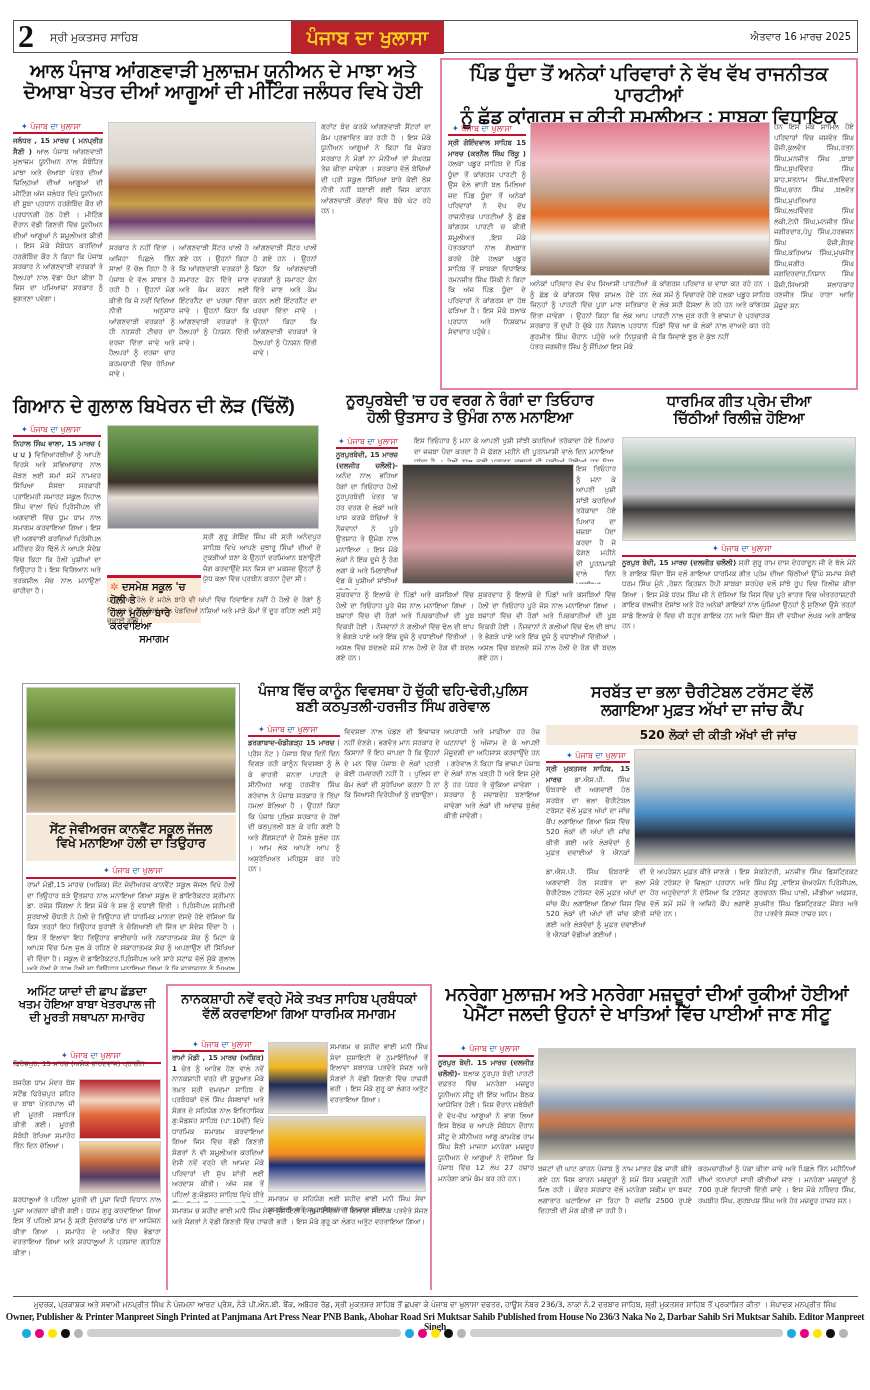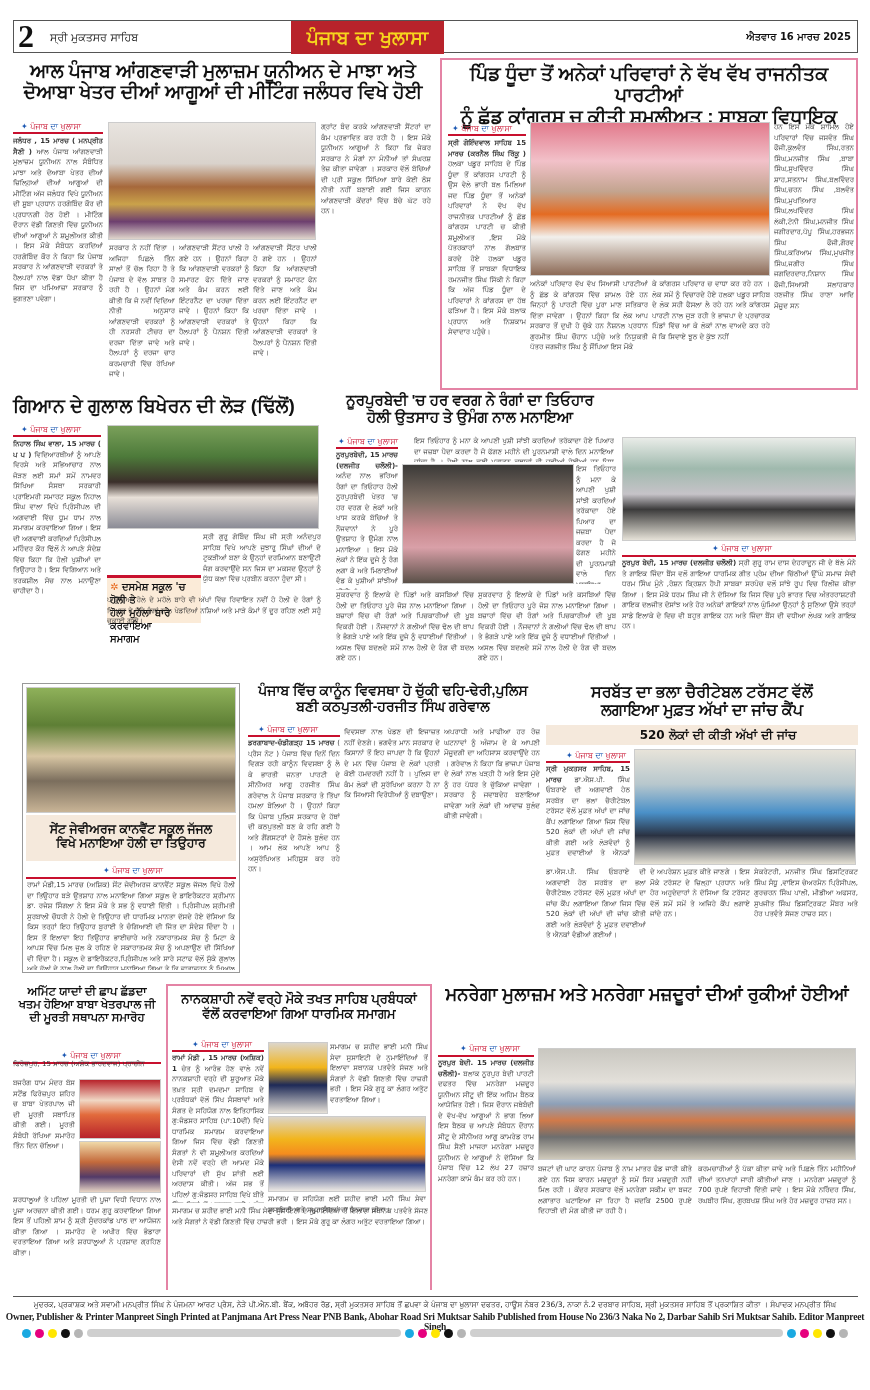--- a/index.html
+++ b/index.html
@@ -6,21 +6,21 @@
   html, body { width: 870px; height: 1390px; background: #ffffff; overflow: hidden; }
   body { font-family: "DejaVu Sans", sans-serif; color: #111; position: relative; }
 
   .abs { position: absolute; }
 
   
   .masthead { left: 13px; top: 20px; width: 845px; height: 33px; border: 1px solid #555; background: #fff; }
   .page-no { position: absolute; left: 4px; top: -3px; font-family: "Liberation Serif", serif; font-size: 32px; font-weight: bold; }
   .city { position: absolute; left: 36px; top: 10px; font-size: 11px; }
   .brand { position: absolute; left: 277px; top: 0; width: 153px; height: 33px; background: #b8232b; color: #f7d51d; font-weight: bold; font-size: 19px; text-align: center; line-height: 33px; }
-  .dateline { position: absolute; right: 6px; top: 10px; font-size: 10px; font-weight: bold; }
+  .dateline { position: absolute; right: 6px; top: 10px; font-size: 10px; }
 
   
   .hl { font-family: "Liberation Sans", sans-serif; font-weight: bold; color: #111; text-align: center; line-height: 1.12; }
   .byline { font-size: 8px; color: #c8102e; text-align: right; }
   .byline .dot { color: #1a57b2; }
   .byline .blue { color: #1a57b2; }
   .rule-red { border-top: 2px solid #c8102e; }
 
   
   .txt { font-size: 7px; line-height: 10.5px; color: #333; text-align: justify; overflow: hidden; }
@@ -118,21 +118,21 @@
   <div class="abs txt" style="left:0;top:44px;width:88px;height:232px;">
     <b>ਨਿਹਾਲ ਸਿੰਘ ਵਾਲਾ, 15 ਮਾਰਚ ( ਪ ਪ )</b>
     <span>ਵਿਦਿਆਰਥੀਆਂ ਨੂੰ ਆਪਣੇ ਵਿਰਸੇ ਅਤੇ ਸਭਿਆਚਾਰ ਨਾਲ ਜੋੜਣ ਲਈ ਸਮਾਂ ਸਮੇਂ ਨਾਮਵਰ ਸਿੱਖਿਆ ਸੰਸਥਾ ਸਰਕਾਰੀ ਪ੍ਰਾਇਮਰੀ ਸਮਾਰਟ ਸਕੂਲ ਨਿਹਾਲ ਸਿੰਘ ਵਾਲਾ ਵਿਖੇ ਪ੍ਰਿੰਸੀਪਲ ਦੀ ਅਗਵਾਈ ਵਿੱਚ ਧੂਮ ਧਾਮ ਨਾਲ ਸਮਾਗਮ ਕਰਵਾਇਆ ਗਿਆ। ਇਸ ਦੀ ਅਗਵਾਈ ਕਰਦਿਆਂ ਪ੍ਰਿੰਸੀਪਲ ਮਹਿੰਦਰ ਕੌਰ ਢਿੱਲੋਂ ਨੇ ਆਪਣੇ ਸੰਦੇਸ਼ ਵਿੱਚ ਕਿਹਾ ਕਿ ਹੋਲੀ ਖੁਸ਼ੀਆਂ ਦਾ ਤਿਉਹਾਰ ਹੈ। ਇਸ ਵਿਗਿਆਨ ਅਤੇ ਤਰਕਸ਼ੀਲ ਸੋਚ ਨਾਲ ਮਨਾਉਣਾ ਚਾਹੀਦਾ ਹੈ।</span>
   </div>
   <div class="abs photo ph-school" style="left:94px;top:30px;width:212px;height:104px;"></div>
   <div class="abs txt" style="left:190px;top:137px;width:118px;height:60px;">ਸ੍ਰੀ ਗੁਰੂ ਗੋਬਿੰਦ ਸਿੰਘ ਜੀ ਸ੍ਰੀ ਅਨੰਦਪੁਰ ਸਾਹਿਬ ਵਿਖੇ ਆਪਣੇ ਜੁਝਾਰੂ ਸਿੰਘਾਂ ਦੀਆਂ ਦੋ ਟੁਕੜੀਆਂ ਬਣਾ ਕੇ ਉਨ੍ਹਾਂ ਦਰਮਿਆਨ ਬਣਾਉਟੀ ਜੰਗ ਕਰਵਾਉਂਦੇ ਸਨ ਜਿਸ ਦਾ ਮਕਸਦ ਉਨ੍ਹਾਂ ਨੂੰ ਯੁੱਧ ਕਲਾ ਵਿੱਚ ਪ੍ਰਬੀਨ ਕਰਨਾ ਹੁੰਦਾ ਸੀ।</div>
   <div class="abs callout" style="left:94px;top:160px;width:94px;height:48px;padding:2px 3px;font-size:10px;line-height:13px;">
     <span class="star">✲</span>
     <span>ਦਸਮੇਸ਼ ਸਕੂਲ 'ਚ ਹੋਲੀ ਤੇ</span>
     <div>ਹੋਲਾ ਮੁਹੱਲਾ ਬਾਰੇ ਕਰਵਾਇਆ</div>
-    <div style="text-align:left;">ਸਮਾਗਮ</div>
+    <div style="text-align:center;">ਸਮਾਗਮ</div>
   </div>
   <div class="abs txt" style="left:94px;top:200px;width:214px;height:64px;">ਪਾਉਂਦਿਆਂ ਹੋਲੇ ਦੇ ਮਹੱਲੇ ਬਾਰੇ ਵੀ ਅੱਖਾਂ ਵਿੱਚ ਰਿਵਾਇਤ ਨਵੀਂ ਹੋ ਹੋਲੀ ਦੇ ਰੰਗਾਂ ਨੂੰ ਪਿਆਰ ਦੇ ਕੱਚੇ ਰੰਗਾਂ ਨਾਲ ਖੇਡਦਿਆਂ ਨਸ਼ਿਆਂ ਅਤੇ ਮਾੜੇ ਕੰਮਾਂ ਤੋਂ ਦੂਰ ਰਹਿਣ ਲਈ ਸਹੁੰ ਚੁਕਾਈ ਗਈ।</div>
 </div>
 
 <div class="abs" style="left:324px;top:392px;width:292px;height:285px;">
   <div class="hl" style="font-size:15px;">
     <div>ਨੂਰਪੁਰਬੇਦੀ 'ਚ ਹਰ ਵਰਗ ਨੇ ਰੰਗਾਂ ਦਾ ਤਿਓਹਾਰ</div>
     <div>ਹੋਲੀ ਉਤਸਾਹ ਤੇ ਉਮੰਗ ਨਾਲ ਮਨਾਇਆ</div>
   </div>
   <div class="abs byline" style="left:14px;top:45px;">
@@ -147,20 +147,24 @@
     <span>ਅਨੰਦ ਨਾਲ ਭਰਿਆ ਰੰਗਾਂ ਦਾ ਤਿਓਹਾਰ ਹੋਲੀ ਨੂਰਪੁਰਬੇਦੀ ਖੇਤਰ 'ਚ ਹਰ ਵਰਗ ਦੇ ਲੋਕਾਂ ਅਤੇ ਖਾਸ ਕਰਕੇ ਬੱਚਿਆਂ ਤੇ ਨੌਜਵਾਨਾਂ ਨੇ ਪੂਰੇ ਉਤਸ਼ਾਹ ਤੇ ਉਮੰਗ ਨਾਲ ਮਨਾਇਆ । ਇਸ ਮੌਕੇ ਲੋਕਾਂ ਨੇ ਇੱਕ ਦੂਜੇ ਨੂੰ ਰੰਗ ਲਗਾ ਕੇ ਅਤੇ ਮਿਠਾਈਆਂ ਵੰਡ ਕੇ ਖੁਸ਼ੀਆਂ ਸਾਂਝੀਆਂ ਕੀਤੀਆਂ।</span>
   </div>
   <div class="abs txt" style="left:90px;top:44px;width:200px;height:26px;">ਇਸ ਤਿਓਹਾਰ ਨੂੰ ਮਨਾ ਕੇ ਆਪਣੀ ਖੁਸ਼ੀ ਸਾਂਝੀ ਕਰਦਿਆਂ ਤਰੱਕਾਦਾ ਹੋਏ ਪਿਆਰ ਦਾ ਜਜ਼ਬਾ ਪੈਦਾ ਕਰਦਾ ਹੈ ਜੋ ਫੱਗਣ ਮਹੀਨੇ ਦੀ ਪੂਰਨਮਾਸ਼ੀ ਵਾਲੇ ਦਿਨ ਮਨਾਇਆ ਜਾਂਦਾ ਹੈ । ਹੋਲੀ ਨਾਲ ਕਈ ਪੁਰਾਤਨ ਕਥਾਵਾਂ ਵੀ ਜੁੜੀਆਂ ਹੋਈਆਂ ਹਨ ਜਿਸ ਕਾਰਨ ਇਸ ਤਿਓਹਾਰ ਦਾ ਮਹੱਤਵ ਹੋਰ ਵੀ ਵੱਧ ਜਾਂਦਾ ਹੈ।</div>
   <div class="abs photo ph-holi" style="left:78px;top:72px;width:172px;height:120px;"></div>
   <div class="abs txt" style="left:252px;top:72px;width:40px;height:120px;">ਇਸ ਤਿਓਹਾਰ ਨੂੰ ਮਨਾ ਕੇ ਆਪਣੀ ਖੁਸ਼ੀ ਸਾਂਝੀ ਕਰਦਿਆਂ ਤਰੱਕਾਦਾ ਹੋਏ ਪਿਆਰ ਦਾ ਜਜ਼ਬਾ ਪੈਦਾ ਕਰਦਾ ਹੈ ਜੋ ਫੱਗਣ ਮਹੀਨੇ ਦੀ ਪੂਰਨਮਾਸ਼ੀ ਵਾਲੇ ਦਿਨ ਮਨਾਇਆ ਜਾਂਦਾ ਹੈ । ਹੋਲੀ ਨਾਲ ਕਈ ਪੁਰਾਤਨ ਕਥਾਵਾਂ ਵੀ ਜੁੜੀਆਂ ਹੋਈਆਂ ਹਨ ਜਿਸ ਕਾਰਨ ਇਸ ਤਿਓਹਾਰ ਦਾ ਮਹੱਤਵ ਹੋਰ ਵੀ ਵੱਧ ਜਾਂਦਾ ਹੈ।</div>
   <div class="abs txt" style="left:12px;top:198px;width:138px;height:84px;">ਸੁਕਰਵਾਰ ਨੂੰ ਇਲਾਕੇ ਦੇ ਪਿੰਡਾਂ ਅਤੇ ਕਸਬਿਆਂ ਵਿੱਚ ਹੋਲੀ ਦਾ ਤਿਓਹਾਰ ਪੂਰੇ ਜੋਸ਼ ਨਾਲ ਮਨਾਇਆ ਗਿਆ । ਬਜ਼ਾਰਾਂ ਵਿੱਚ ਵੀ ਰੰਗਾਂ ਅਤੇ ਪਿਚਕਾਰੀਆਂ ਦੀ ਖੂਬ ਵਿਕਰੀ ਹੋਈ । ਨੌਜਵਾਨਾਂ ਨੇ ਗਲੀਆਂ ਵਿੱਚ ਢੋਲ ਦੀ ਥਾਪ ਤੇ ਭੰਗੜੇ ਪਾਏ ਅਤੇ ਇੱਕ ਦੂਜੇ ਨੂੰ ਵਧਾਈਆਂ ਦਿੱਤੀਆਂ । ਅਸਲ ਵਿੱਚ ਬਦਲਦੇ ਸਮੇਂ ਨਾਲ ਹੋਲੀ ਦੇ ਰੰਗ ਵੀ ਬਦਲ ਗਏ ਹਨ।</div>
   <div class="abs txt" style="left:154px;top:198px;width:138px;height:84px;">ਸੁਕਰਵਾਰ ਨੂੰ ਇਲਾਕੇ ਦੇ ਪਿੰਡਾਂ ਅਤੇ ਕਸਬਿਆਂ ਵਿੱਚ ਹੋਲੀ ਦਾ ਤਿਓਹਾਰ ਪੂਰੇ ਜੋਸ਼ ਨਾਲ ਮਨਾਇਆ ਗਿਆ । ਬਜ਼ਾਰਾਂ ਵਿੱਚ ਵੀ ਰੰਗਾਂ ਅਤੇ ਪਿਚਕਾਰੀਆਂ ਦੀ ਖੂਬ ਵਿਕਰੀ ਹੋਈ । ਨੌਜਵਾਨਾਂ ਨੇ ਗਲੀਆਂ ਵਿੱਚ ਢੋਲ ਦੀ ਥਾਪ ਤੇ ਭੰਗੜੇ ਪਾਏ ਅਤੇ ਇੱਕ ਦੂਜੇ ਨੂੰ ਵਧਾਈਆਂ ਦਿੱਤੀਆਂ । ਅਸਲ ਵਿੱਚ ਬਦਲਦੇ ਸਮੇਂ ਨਾਲ ਹੋਲੀ ਦੇ ਰੰਗ ਵੀ ਬਦਲ ਗਏ ਹਨ।</div>
 </div>
 
 <div class="abs" style="left:620px;top:393px;width:238px;height:285px;">
+  <div class="hl" style="font-size:15px;">
+    <div>ਧਾਰਮਿਕ ਗੀਤ ਪ੍ਰੇਮ ਦੀਆ</div>
+    <div>ਚਿੱਠੀਆਂ ਰਿਲੀਜ਼ ਹੋਇਆ</div>
+  </div>
   <div class="abs photo ph-religious" style="left:2px;top:44px;width:234px;height:104px;"></div>
   <div class="abs byline" style="left:92px;top:151px;">
     <span class="dot">✦</span>
     <span>ਪੰਜਾਬ</span>
     <span class="blue">ਦਾ</span>
     <span>ਖੁਲਾਸਾ</span>
   </div>
   <div class="abs rule-red" style="left:2px;top:162px;width:234px;"></div>
   <div class="abs txt" style="left:2px;top:165px;width:234px;height:116px;">
     <b>ਨੂਰਪੁਰ ਬੇਦੀ, 15 ਮਾਰਚ (ਦਲਜੀਤ ਚਲੌਲੀ)</b>
@@ -267,20 +271,21 @@
   <div class="abs photo ph-sikh2" style="left:100px;top:56px;width:60px;height:72px;"></div>
   <div class="abs photo ph-sikh" style="left:100px;top:130px;width:158px;height:76px;"></div>
   <div class="abs txt" style="left:162px;top:56px;width:98px;height:72px;">ਸਮਾਗਮ ਚ ਸ਼ਹੀਦ ਭਾਈ ਮਨੀ ਸਿੰਘ ਸੇਵਾ ਸੁਸਾਇਟੀ ਦੇ ਨੁਮਾਇੰਦਿਆਂ ਤੋਂ ਇਲਾਵਾ ਸਥਾਨਕ ਪਤਵੰਤੇ ਸੱਜਣ ਅਤੇ ਸੰਗਤਾਂ ਨੇ ਵੱਡੀ ਗਿਣਤੀ ਵਿੱਚ ਹਾਜ਼ਰੀ ਭਰੀ । ਇਸ ਮੌਕੇ ਗੁਰੂ ਕਾ ਲੰਗਰ ਅਤੁੱਟ ਵਰਤਾਇਆ ਗਿਆ।</div>
   <div class="abs txt" style="left:100px;top:208px;width:158px;height:22px;">ਸਮਾਗਮ ਚ ਸਹਿਯੋਗ ਲਈ ਸ਼ਹੀਦ ਭਾਈ ਮਨੀ ਸਿੰਘ ਸੇਵਾ ਸੁਸਾਇਟੀ ਅਤੇ ਸਮੂਹ ਸੰਗਤਾਂ ਦਾ ਧੰਨਵਾਦ ਕੀਤਾ।</div>
   <div class="abs txt" style="left:4px;top:220px;width:256px;height:82px;">ਸਮਾਗਮ ਚ ਸ਼ਹੀਦ ਭਾਈ ਮਨੀ ਸਿੰਘ ਸੇਵਾ ਸੁਸਾਇਟੀ ਦੇ ਨੁਮਾਇੰਦਿਆਂ ਤੋਂ ਇਲਾਵਾ ਸਥਾਨਕ ਪਤਵੰਤੇ ਸੱਜਣ ਅਤੇ ਸੰਗਤਾਂ ਨੇ ਵੱਡੀ ਗਿਣਤੀ ਵਿੱਚ ਹਾਜ਼ਰੀ ਭਰੀ । ਇਸ ਮੌਕੇ ਗੁਰੂ ਕਾ ਲੰਗਰ ਅਤੁੱਟ ਵਰਤਾਇਆ ਗਿਆ।</div>
 </div>
 
 <div class="abs" style="left:436px;top:984px;width:422px;height:306px;">
   <div class="hl" style="font-size:18px;">
     <div>ਮਨਰੇਗਾ ਮੁਲਾਜ਼ਮ ਅਤੇ ਮਨਰੇਗਾ ਮਜ਼ਦੂਰਾਂ ਦੀਆਂ ਰੁਕੀਆਂ ਹੋਈਆਂ</div>
+    <div>ਪੇਮੈਂਟਾ ਜਲਦੀ ਉਹਨਾਂ ਦੇ ਖਾਤਿਆਂ ਵਿੱਚ ਪਾਈਆਂ ਜਾਣ ਸੀਟੂ</div>
   </div>
   <div class="abs byline" style="left:24px;top:60px;">
     <span class="dot">✦</span>
     <span>ਪੰਜਾਬ</span>
     <span class="blue">ਦਾ</span>
     <span>ਖੁਲਾਸਾ</span>
   </div>
   <div class="abs rule-red" style="left:2px;top:71px;width:96px;"></div>
   <div class="abs txt" style="left:2px;top:74px;width:96px;height:228px;">
     <b>ਨੂਰਪੁਰ ਬੇਦੀ. 15 ਮਾਰਚ (ਦਲਜੀਤ ਚਲੌਲੀ)-</b>

